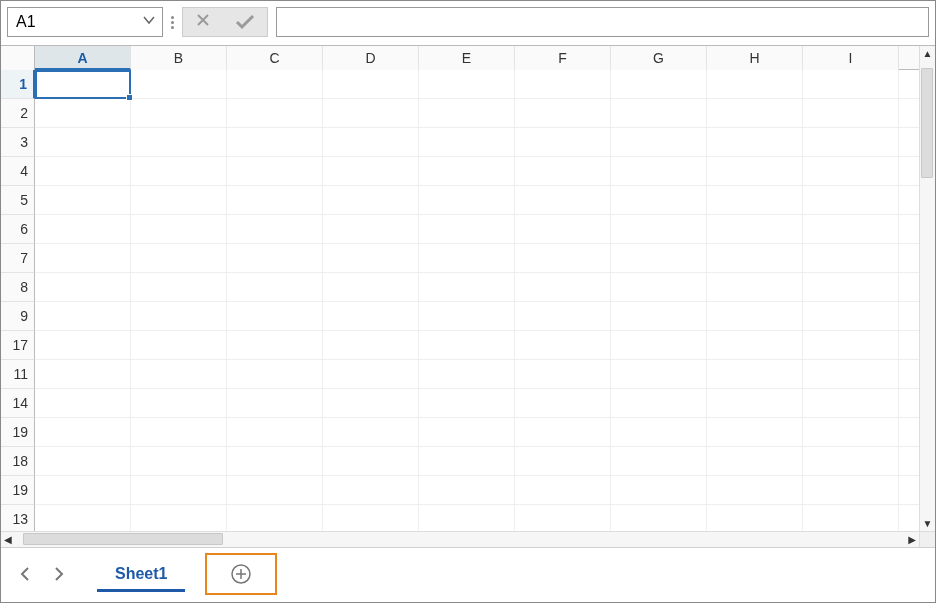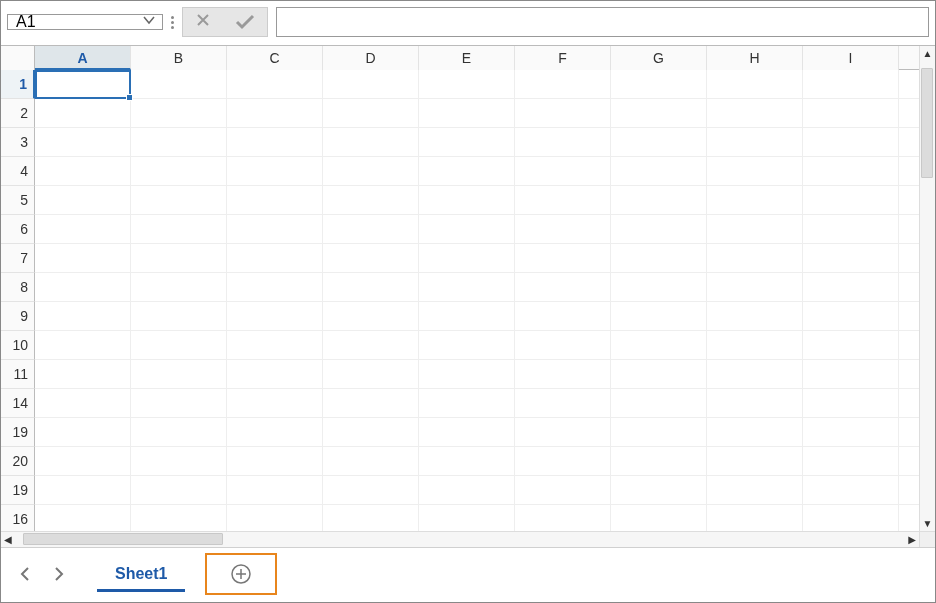--- a/index.html
+++ b/index.html
@@ -14,21 +14,21 @@
   }
   
   .formula-row {
     display: flex;
     align-items: center;
     padding: 6px 6px 8px 6px;
     gap: 8px;
   }
   .name-box {
     width: 156px;
-    height: 16px;
+    height: 30px;
     border: 1px solid #999;
     display: flex;
     align-items: center;
     justify-content: space-between;
     padding: 0 6px 0 8px;
     font-size: 16px;
     background: #fff;
   }
   .name-box .chev { color: #555; }
   .fn-group {
@@ -411,21 +411,21 @@
         <div class="cell"></div>
         <div class="cell"></div>
         <div class="cell"></div>
         <div class="cell"></div>
         <div class="cell"></div>
         <div class="cell"></div>
         <div class="cell"></div>
         <div style="flex: 1 1 0%; border-bottom: 1px solid rgb(238, 238, 238); background: rgb(255, 255, 255);"></div>
       </div>
       <div class="row">
-        <div class="row-h">10</div>
+        <div class="row-h">17</div>
         <div class="cell"></div>
         <div class="cell"></div>
         <div class="cell"></div>
         <div class="cell"></div>
         <div class="cell"></div>
         <div class="cell"></div>
         <div class="cell"></div>
         <div class="cell"></div>
         <div class="cell"></div>
         <div style="flex: 1 1 0%; border-bottom: 1px solid rgb(238, 238, 238); background: rgb(255, 255, 255);"></div>
@@ -463,21 +463,21 @@
         <div class="cell"></div>
         <div class="cell"></div>
         <div class="cell"></div>
         <div class="cell"></div>
         <div class="cell"></div>
         <div class="cell"></div>
         <div class="cell"></div>
         <div style="flex: 1 1 0%; border-bottom: 1px solid rgb(238, 238, 238); background: rgb(255, 255, 255);"></div>
       </div>
       <div class="row">
-        <div class="row-h">20</div>
+        <div class="row-h">18</div>
         <div class="cell"></div>
         <div class="cell"></div>
         <div class="cell"></div>
         <div class="cell"></div>
         <div class="cell"></div>
         <div class="cell"></div>
         <div class="cell"></div>
         <div class="cell"></div>
         <div class="cell"></div>
         <div style="flex: 1 1 0%; border-bottom: 1px solid rgb(238, 238, 238); background: rgb(255, 255, 255);"></div>
@@ -489,21 +489,21 @@
         <div class="cell"></div>
         <div class="cell"></div>
         <div class="cell"></div>
         <div class="cell"></div>
         <div class="cell"></div>
         <div class="cell"></div>
         <div class="cell"></div>
         <div style="flex: 1 1 0%; border-bottom: 1px solid rgb(238, 238, 238); background: rgb(255, 255, 255);"></div>
       </div>
       <div class="row">
-        <div class="row-h">16</div>
+        <div class="row-h">13</div>
         <div class="cell"></div>
         <div class="cell"></div>
         <div class="cell"></div>
         <div class="cell"></div>
         <div class="cell"></div>
         <div class="cell"></div>
         <div class="cell"></div>
         <div class="cell"></div>
         <div class="cell"></div>
         <div style="flex: 1 1 0%; border-bottom: 1px solid rgb(238, 238, 238); background: rgb(255, 255, 255);"></div>

